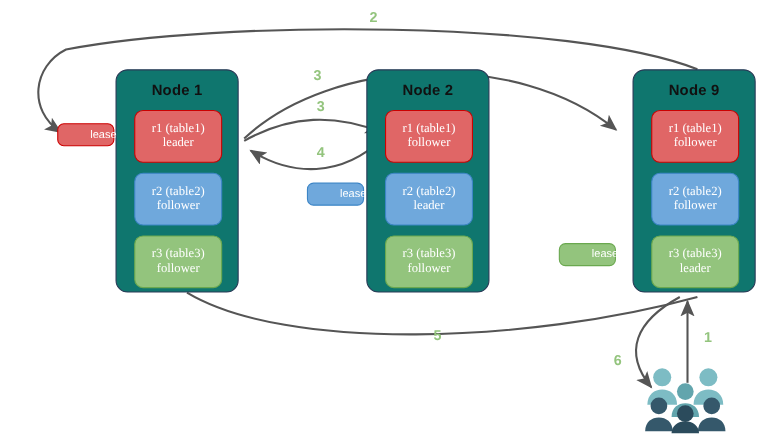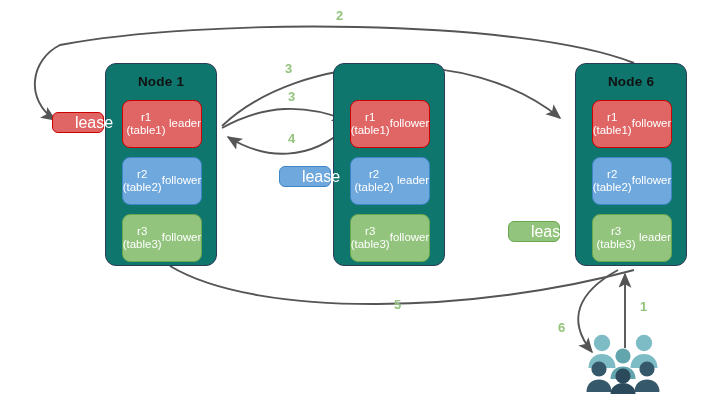--- a/index.html
+++ b/index.html
@@ -6,26 +6,26 @@
   body{width:704px;height:405px;position:relative;overflow:hidden;
        font-family:"Liberation Sans","DejaVu Sans",sans-serif;}
   #stage{position:absolute;left:0;top:0;width:704px;height:405px;}
   svg.layer{position:absolute;left:0;top:0;width:704px;height:405px;overflow:visible;}
   svg.arrows{z-index:1;}
   .node{position:absolute;box-sizing:border-box;background:#0f766e;
         border:1.6px solid #2a3a57;border-radius:11px;z-index:2;}
   .node-title{text-align:center;font-weight:bold;font-size:13.5px;color:#111111;
               margin-top:10px;letter-spacing:.2px;}
   .replica{position:absolute;box-sizing:border-box;border-radius:8px;
-           display:flex;flex-direction:row;align-items:center;justify-content:center;
-           color:#ffffff;font-size:11.5px;line-height:13.5px;text-align:center;}
+           display:flex;flex-direction:column;align-items:center;justify-content:center;
+           color:#ffffff;font-size:11.5px;line-height:13.5px;text-align:center;font-family:Liberation Serif, serif;}
   .replica span{display:block;}
   .lease{position:absolute;box-sizing:border-box;border-radius:6px;
          display:flex;align-items:center;justify-content:center;
-         color:#ffffff;font-size:16px;z-index:3;padding-left:32px;}
+         color:#ffffff;font-size:10px;z-index:3;padding-left:32px;}
   .step{position:absolute;color:#93c47d;font-size:13px;font-weight:bold;z-index:4;
         font-family:"Liberation Sans","DejaVu Sans",sans-serif;}
   .people{position:absolute;z-index:3;}
 </style>
 </head>
 <body>
 
 <div id="stage">
 
   <svg class="layer arrows" viewBox="0 0 704 405" xmlns="http://www.w3.org/2000/svg">
@@ -60,36 +60,37 @@
       <span>r2 (table2)</span>
       <span>follower</span>
     </div>
     <div class="replica" style="left:16px;top:150px;width:80px;height:48px;background:#93c47d;border:1.5px solid #6aa84f;">
       <span>r3 (table3)</span>
       <span>follower</span>
     </div>
   </div>
 
   <div class="node" style="left:333px;top:63px;width:112px;height:203px;">
+    <div class="node-title">Node 2</div>
     <div class="replica" style="left:16px;top:36px;width:80px;height:48px;background:#e06666;border:1.5px solid #cc0000;">
       <span>r1 (table1)</span>
       <span>follower</span>
     </div>
     <div class="replica" style="left:16px;top:93px;width:80px;height:48px;background:#6fa8dc;border:1.5px solid #3d85c6;">
       <span>r2 (table2)</span>
       <span>leader</span>
     </div>
     <div class="replica" style="left:16px;top:150px;width:80px;height:48px;background:#93c47d;border:1.5px solid #6aa84f;">
       <span>r3 (table3)</span>
       <span>follower</span>
     </div>
   </div>
 
   <div class="node" style="left:575px;top:63px;width:112px;height:203px;">
-    <div class="node-title">Node 6</div>
+    <div class="node-title">Node 9</div>
     <div class="replica" style="left:16px;top:36px;width:80px;height:48px;background:#e06666;border:1.5px solid #cc0000;">
       <span>r1 (table1)</span>
       <span>follower</span>
     </div>
     <div class="replica" style="left:16px;top:93px;width:80px;height:48px;background:#6fa8dc;border:1.5px solid #3d85c6;">
       <span>r2 (table2)</span>
       <span>follower</span>
     </div>
     <div class="replica" style="left:16px;top:150px;width:80px;height:48px;background:#93c47d;border:1.5px solid #6aa84f;">
       <span>r3 (table3)</span>

